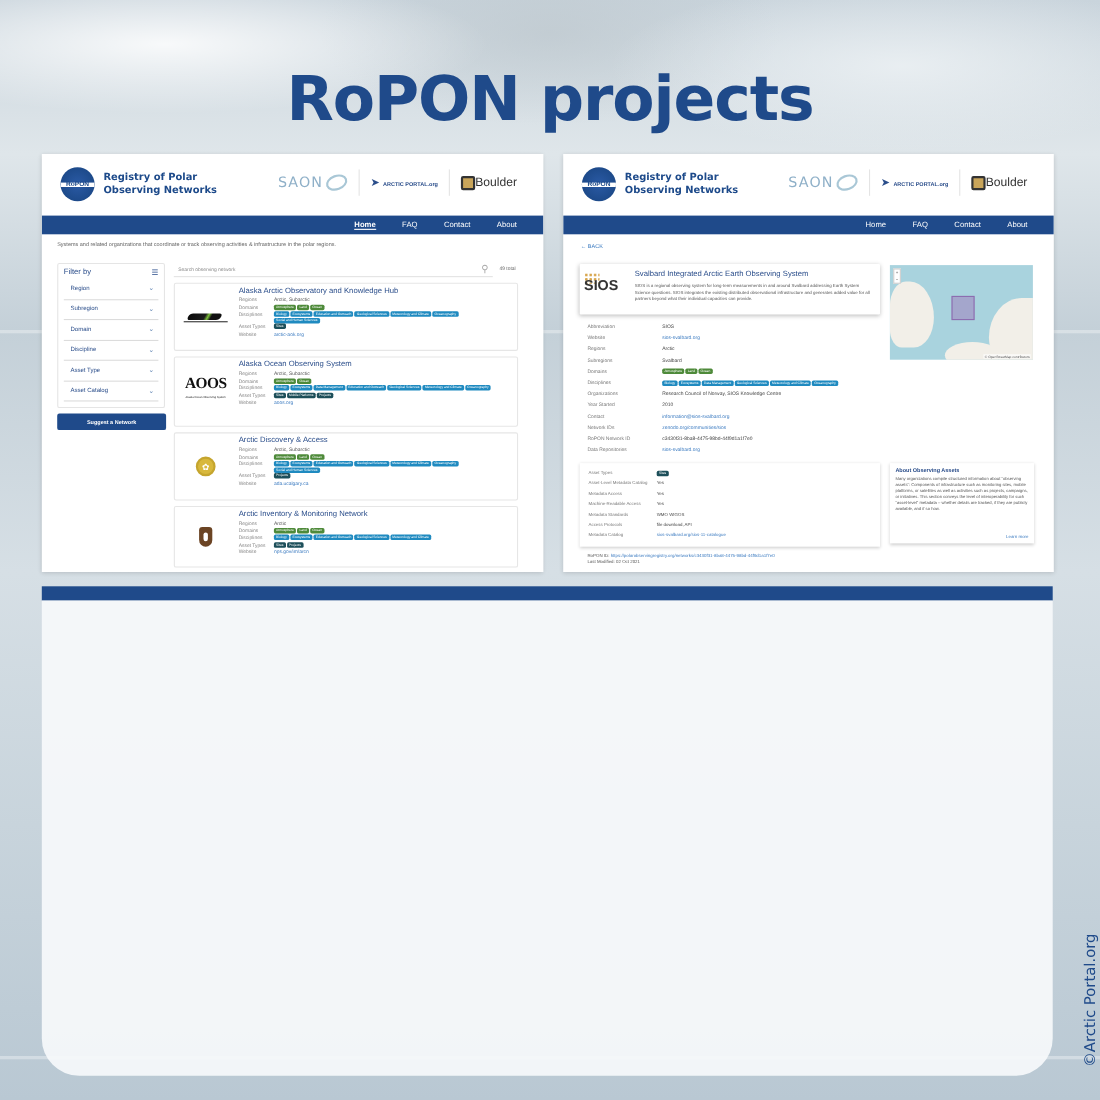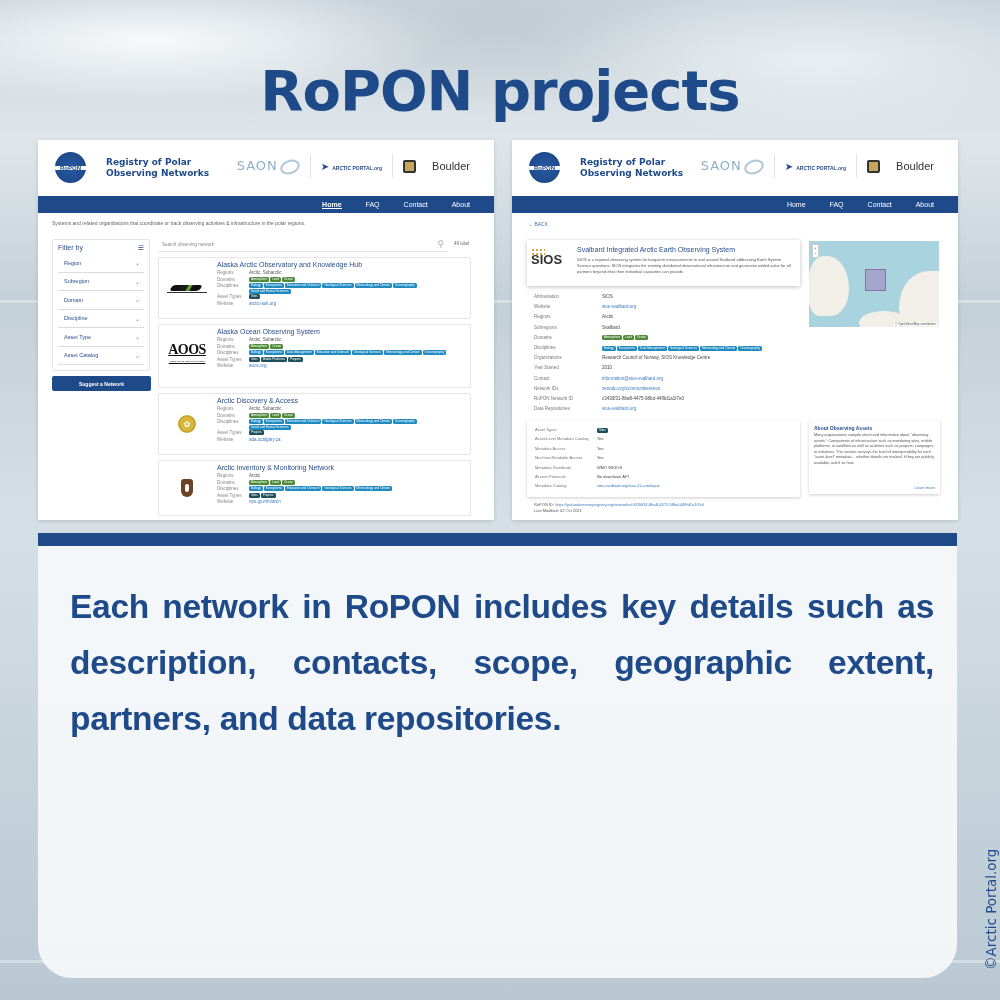--- a/index.html
+++ b/index.html
@@ -37,30 +37,30 @@
     overflow: hidden;
   }
   .logo-globe::before {
     content: ""; position: absolute; left: 0; right: 0; top: 14px; height: 4px; background: #fff;
   }
   .logo-globe .lbl {
     position: absolute; left: 0; right: 0; top: 12px; text-align: center;
     font-size: 6px; font-weight: bold; color: #1d4a8a; line-height: 8px; z-index: 2;
   }
   .logo-text {
-    position: absolute; left: 68px; top: 17px; font-size: 9px; font-weight: bold;
+    position: absolute; left: 56px; top: 17px; font-size: 9px; font-weight: bold;
     color: #1d4a8a; line-height: 11px; font-family: "DejaVu Sans", sans-serif;
   }
   .partners { position: absolute; right: 24px; top: 14px; display: flex; align-items: center; gap: 10px; }
   .partner-saon { font-size: 13px; color: #8fb0c8; letter-spacing: 1px; font-family: "DejaVu Sans", sans-serif; }
   .saon-swirl { display: inline-block; width: 20px; height: 14px; border: 2px solid #a9c7d6; border-radius: 50%; transform: rotate(-20deg); margin-left: 2px; vertical-align: middle; }
   .sep { width: 1px; height: 24px; background: #e4e4e4; }
   .partner-ap { font-size: 5px; color: #2a4d8a; font-weight: bold; }
   .partner-ap .bird { font-size: 10px; color: #2a4d8a; margin-right: 3px; }
-  .partner-cu { display: flex; align-items: center; gap: 16px; font-size: 11px; color: #333; }
+  .partner-cu { display: flex; align-items: center; gap: 0; font-size: 11px; color: #333; }
   .cu-mark { width: 13px; height: 13px; background: #c9a55a; border: 2px solid #333; border-radius: 2px; }
   .navbar { height: 17px; background: #1f4a8a; display: flex; justify-content: flex-end; align-items: center; padding-right: 24px; gap: 24px; }
   .navbar span { color: #fff; font-size: 7px; }
   .navbar span.active { font-weight: bold; border-bottom: 1px solid #fff; }
   .intro { font-size: 5px; color: #666; padding: 7px 14px; }
 
   .filter {
     position: absolute; left: 14px; top: 99px; width: 98px; height: 132px;
     border: 1px solid #e5e5e5; border-radius: 2px; padding: 4px 5px;
   }
@@ -86,21 +86,21 @@
   .card-title { font-size: 7px; color: #2a4d8a; margin-bottom: 2px; }
   .row { display: flex; font-size: 4.5px; color: #888; line-height: 6.5px; }
   .row .k { width: 32px; flex-shrink: 0; }
   .row .v { color: #555; display: flex; flex-wrap: wrap; gap: 1px; }
   .row .v.link { color: #3a7ac0; }
   .tag { display: inline-block; height: 5px; padding: 0 2px; border-radius: 1.5px; font-size: 3px; line-height: 5px; color: #fff; }
   .tag.domain { background: #4e8a3a; }
   .tag.disc { background: #1f8ac0; }
   .tag.asset { background: #1d4f5a; }
 
-  .aoos { font-family: "Liberation Serif", serif; font-weight: bold; font-size: 14px; color: #111; letter-spacing: -0.5px; text-align: center; line-height: 12px; text-decoration: underline; }
+  .aoos { font-family: "Liberation Serif", serif; font-weight: bold; font-size: 14px; color: #111; letter-spacing: -0.5px; text-align: center; line-height: 12px; }
   .aoos small { display: block; font-family: "Liberation Sans", sans-serif; font-size: 2.5px; font-weight: normal; letter-spacing: 0; }
   .ada { width: 18px; height: 18px; border-radius: 50%; background: #d8b83c; border: 2px solid #c5a52e; display: flex; align-items: center; justify-content: center; font-size: 8px; color: #fff; }
   .nps { width: 12px; height: 18px; background: #6b4424; border-radius: 3px 3px 6px 6px; position: relative; }
   .nps::after { content: ""; position: absolute; left: 4px; top: 5px; width: 4px; height: 8px; background: #fff; border-radius: 2px; }
   .aaokh { width: 40px; height: 10px; position: relative; }
   .aaokh::before { content: ""; position: absolute; left: 4px; top: 2px; width: 30px; height: 6px; background: linear-gradient(90deg, #0b0b0b 0%, #1c1c1c 50%, #7bbf3a 60%, #111 70%); transform: skewX(-30deg); border-radius: 3px; }
   .aaokh::after { content: ""; position: absolute; left: 0; right: 0; bottom: 0; height: 1px; background: #333; }
 
   
   .back { font-size: 5px; color: #3a7ac0; padding: 8px 16px 0; }
@@ -555,15 +555,14 @@
   </div>
 
   <div class="footer-meta">
     <div><span>RoPON ID:</span> <span class="link">https://polarobservingregistry.org/networks/c3430f31-8ba8-4475-98bd-44f9d1a1f7e0</span></div>
     <div>Last Modified: 02 Oct 2021</div>
   </div>
 </div>
 
 <div class="bar"></div>
 <div class="panel">
-  <p class="para p1">Each network in RoPON includes key details such as description, contacts, scope, geographic extent, partners, and data repositories.</p>
 </div>
 <div class="copyright">©Arctic Portal.org</div>
 
 </body></html>

